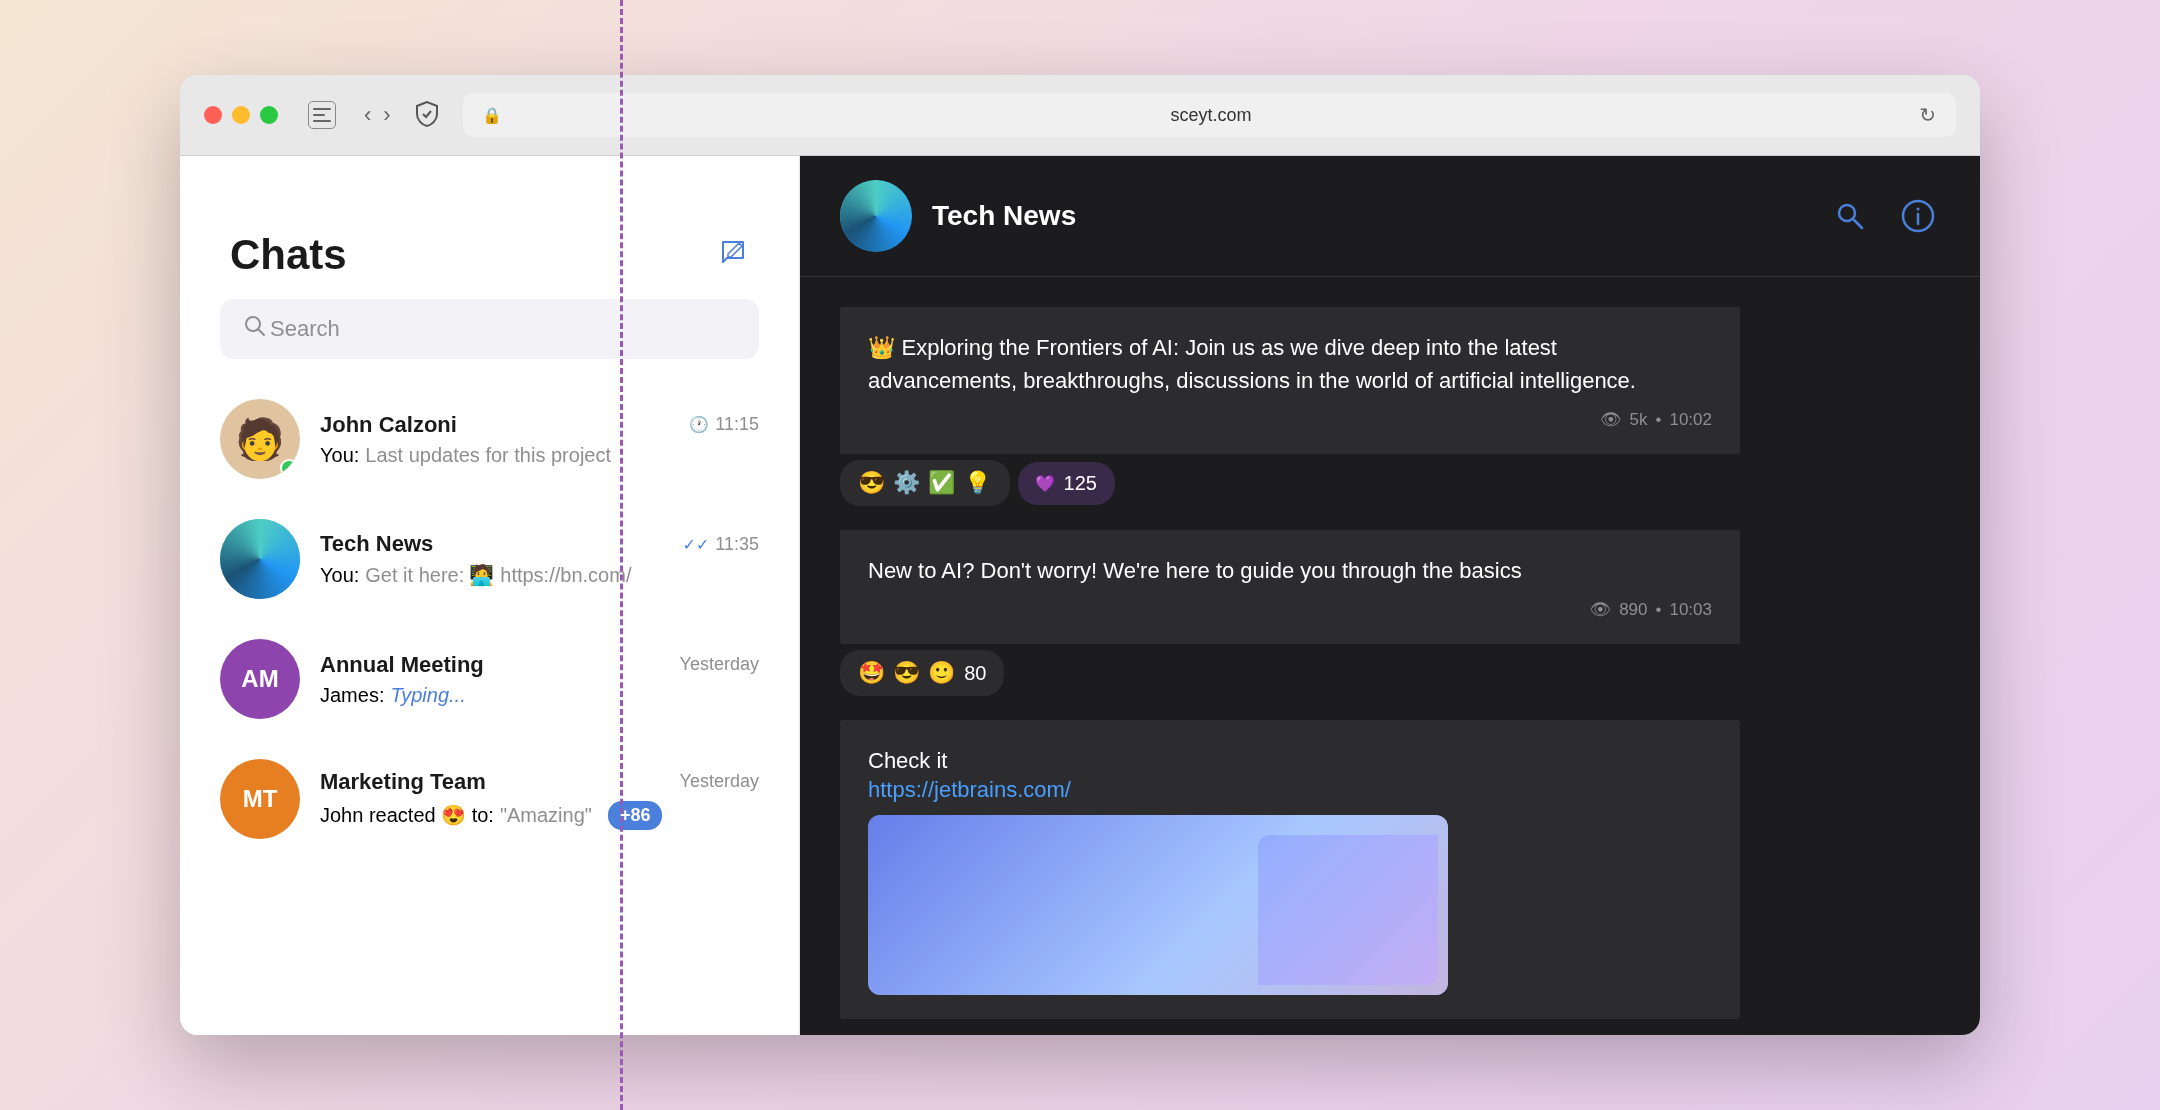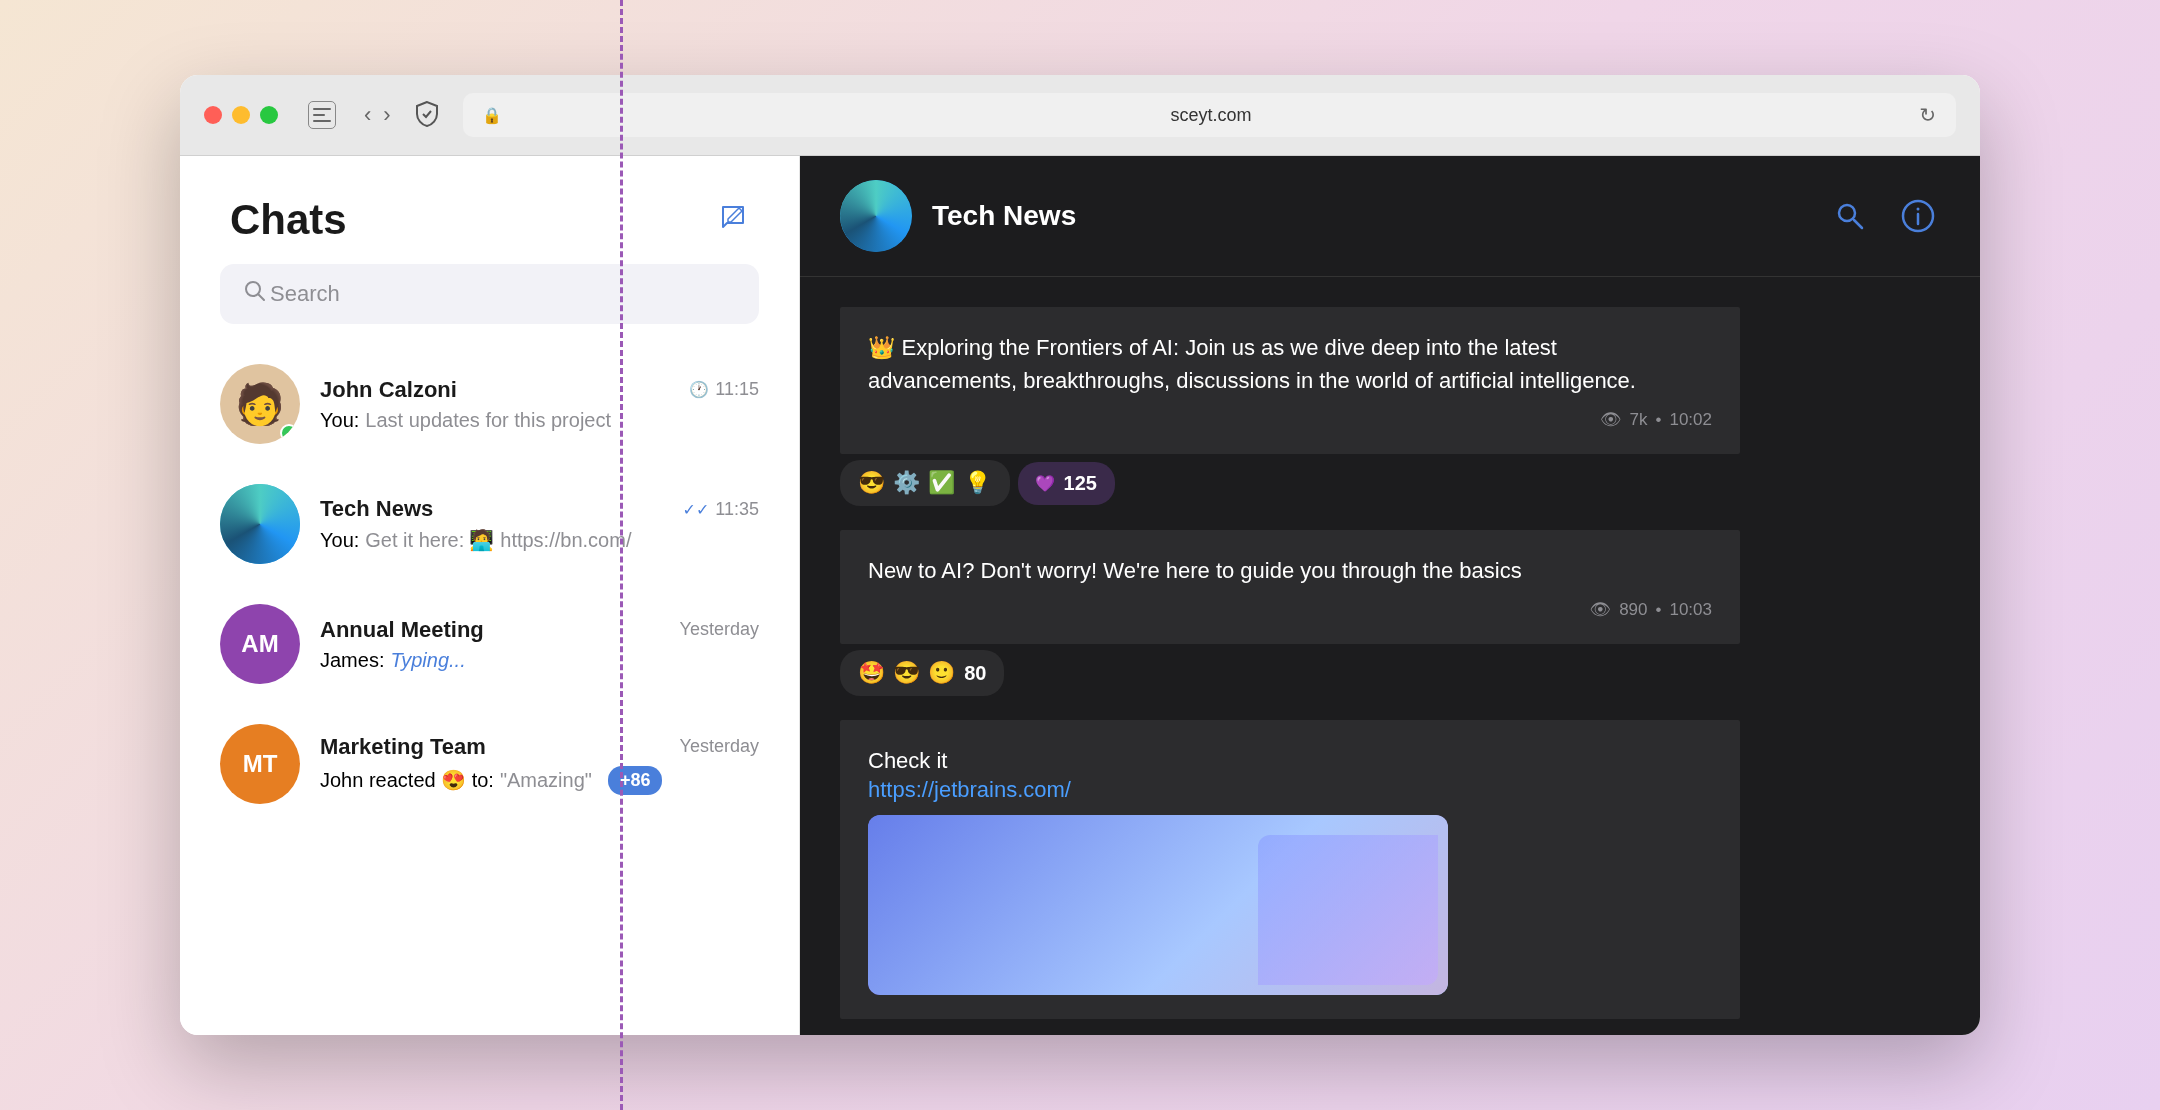--- a/index.html
+++ b/index.html
@@ -131,20 +131,21 @@
       border-right: 1px solid #e5e5e5;
       display: flex;
       flex-direction: column;
       flex-shrink: 0;
     }
 
     .sidebar-header {
       padding: 40px 50px 20px;
       display: flex;
       justify-content: space-between;
+      margin-top: 35px;
     }
 
     .chats-title {
       font-size: 42px;
       font-weight: 700;
       color: #1a1a1a;
     }
 
     .compose-btn {
       color: #4a7fdb;
@@ -385,21 +386,21 @@
       padding: 10px 18px;
       display: flex;
       align-items: center;
       gap: 8px;
       font-size: 22px;
     }
 
     .reaction-count {
       color: #ffffff;
       font-size: 20px;
-      font-weight: 700;
+      font-weight: 400;
     }
 
     .reaction-heart {
       background: #3a2a4a;
       border-radius: 20px;
       padding: 10px 18px;
       display: flex;
       align-items: center;
       gap: 8px;
     }
@@ -631,21 +632,21 @@
         </div>
       </div>
 
       <div class="messages-area">
 
         <div>
           <div class="message-bubble">
             <div class="message-text">👑 Exploring the Frontiers of AI: Join us as we dive deep into the latest advancements, breakthroughs, discussions in the world of artificial intelligence.</div>
             <div class="message-meta">
               <span>👁</span>
-              <span>7k</span>
+              <span>5k</span>
               <span>•</span>
               <span>10:02</span>
             </div>
           </div>
           <div class="reaction-row">
             <div class="reaction-pill">
               <span>😎</span>
                 <span>⚙️</span>
                 <span>✅</span>
                 <span>💡</span>

